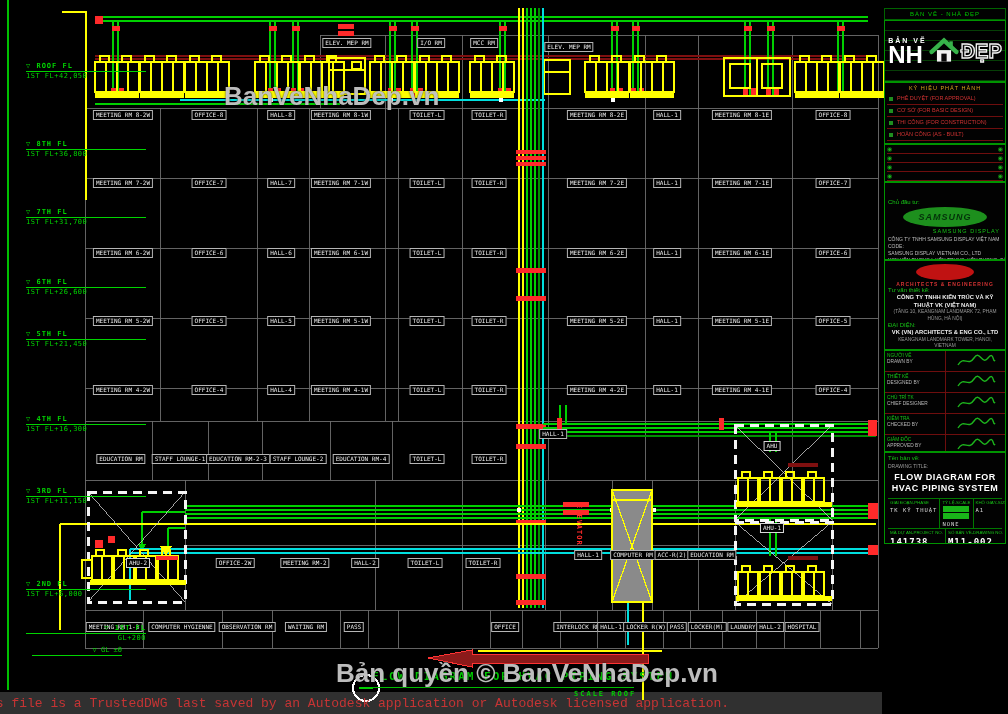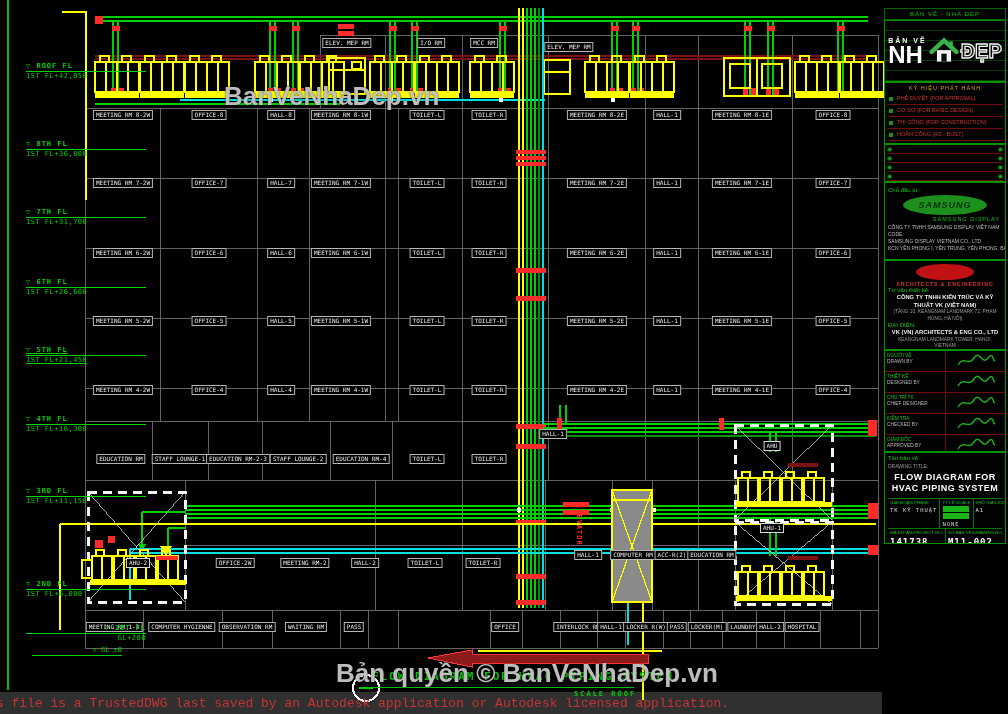--- a/index.html
+++ b/index.html
@@ -42,21 +42,21 @@
   .bvnd .l2{color:#fff;font-size:24px;font-weight:bold;line-height:22px;text-shadow:1px 1px 0 #000;}
   .bvnd .l3{font-size:20px;font-weight:bold;color:#0a0a0a;-webkit-text-stroke:1.3px #f2f2f2;line-height:20px;}
   .b-rev{height:62px;padding:1px 2px;}
   .rev-row{border-bottom:1px solid #6e0e0e;color:#d23333;font-size:5.5px;line-height:11px;white-space:nowrap;
       padding-left:10px;position:relative;}
   .rev-row::before{content:"";position:absolute;left:2px;top:4px;width:4px;height:4px;background:#1f8f1f;}
   .rev-head{color:#d8a11f;font-size:5.5px;line-height:9px;text-align:center;letter-spacing:1px;}
   .b-sym{height:38px;padding:0 2px;}
   .sym-row{display:flex;justify-content:space-between;border-bottom:1px solid #6e0e0e;line-height:8px;}
   .sym-row span{color:#19b419;font-size:6px;}
-  .b-owner{height:78px;padding:4px 3px;font-size:5.5px;}
+  .b-owner{height:78px;padding:16px 3px;font-size:5.5px;}
   .g-label{color:#17c417;font-size:6px;margin-bottom:1px;}
   .owner-logo{width:84px;height:20px;background:#1d8f1d;border-radius:50%;margin:2px auto 0;
       display:flex;align-items:center;justify-content:center;color:#04330a;font-style:italic;
       font-weight:bold;font-size:9px;letter-spacing:1px;}
   .owner-sub{color:#17c417;font-size:5.5px;text-align:right;margin:1px 2px 2px 0;letter-spacing:1px;}
   .owner-lines div{color:#bdbdbd;font-size:5px;line-height:7px;white-space:nowrap;}
   .b-samoo{height:64px;text-align:center;padding-top:3px;}
   .samoo-name{color:#f2f2f2;font-family:"Liberation Serif",serif;font-weight:bold;font-size:21px;line-height:22px;letter-spacing:2px;}
   .samoo-tag{color:#a03030;font-size:6px;font-weight:bold;letter-spacing:1px;}
   .samoo-lines div{color:#9a9a9a;font-size:4.8px;line-height:6.5px;white-space:nowrap;}
@@ -521,21 +521,21 @@
         <div class="fl-elev">1ST FL+36,800</div>
       </div>
       <div class="floor" style="top: 208px;">
         <div class="fl-name">▽ 7TH FL</div>
         <div class="fl-elev">1ST FL+31,700</div>
       </div>
       <div class="floor" style="top: 278px;">
         <div class="fl-name">▽ 6TH FL</div>
         <div class="fl-elev">1ST FL+26,600</div>
       </div>
-      <div class="floor" style="top: 346px; text-decoration: underline;">
+      <div class="floor" style="top: 330px;">
         <div class="fl-name">▽ 5TH FL</div>
         <div class="fl-elev">1ST FL+21,450</div>
       </div>
       <div class="floor" style="top: 415px;">
         <div class="fl-name">▽ 4TH FL</div>
         <div class="fl-elev">1ST FL+16,300</div>
       </div>
       <div class="floor" style="top: 487px;">
         <div class="fl-name">▽ 3RD FL</div>
         <div class="fl-elev">1ST FL+11,150</div>

